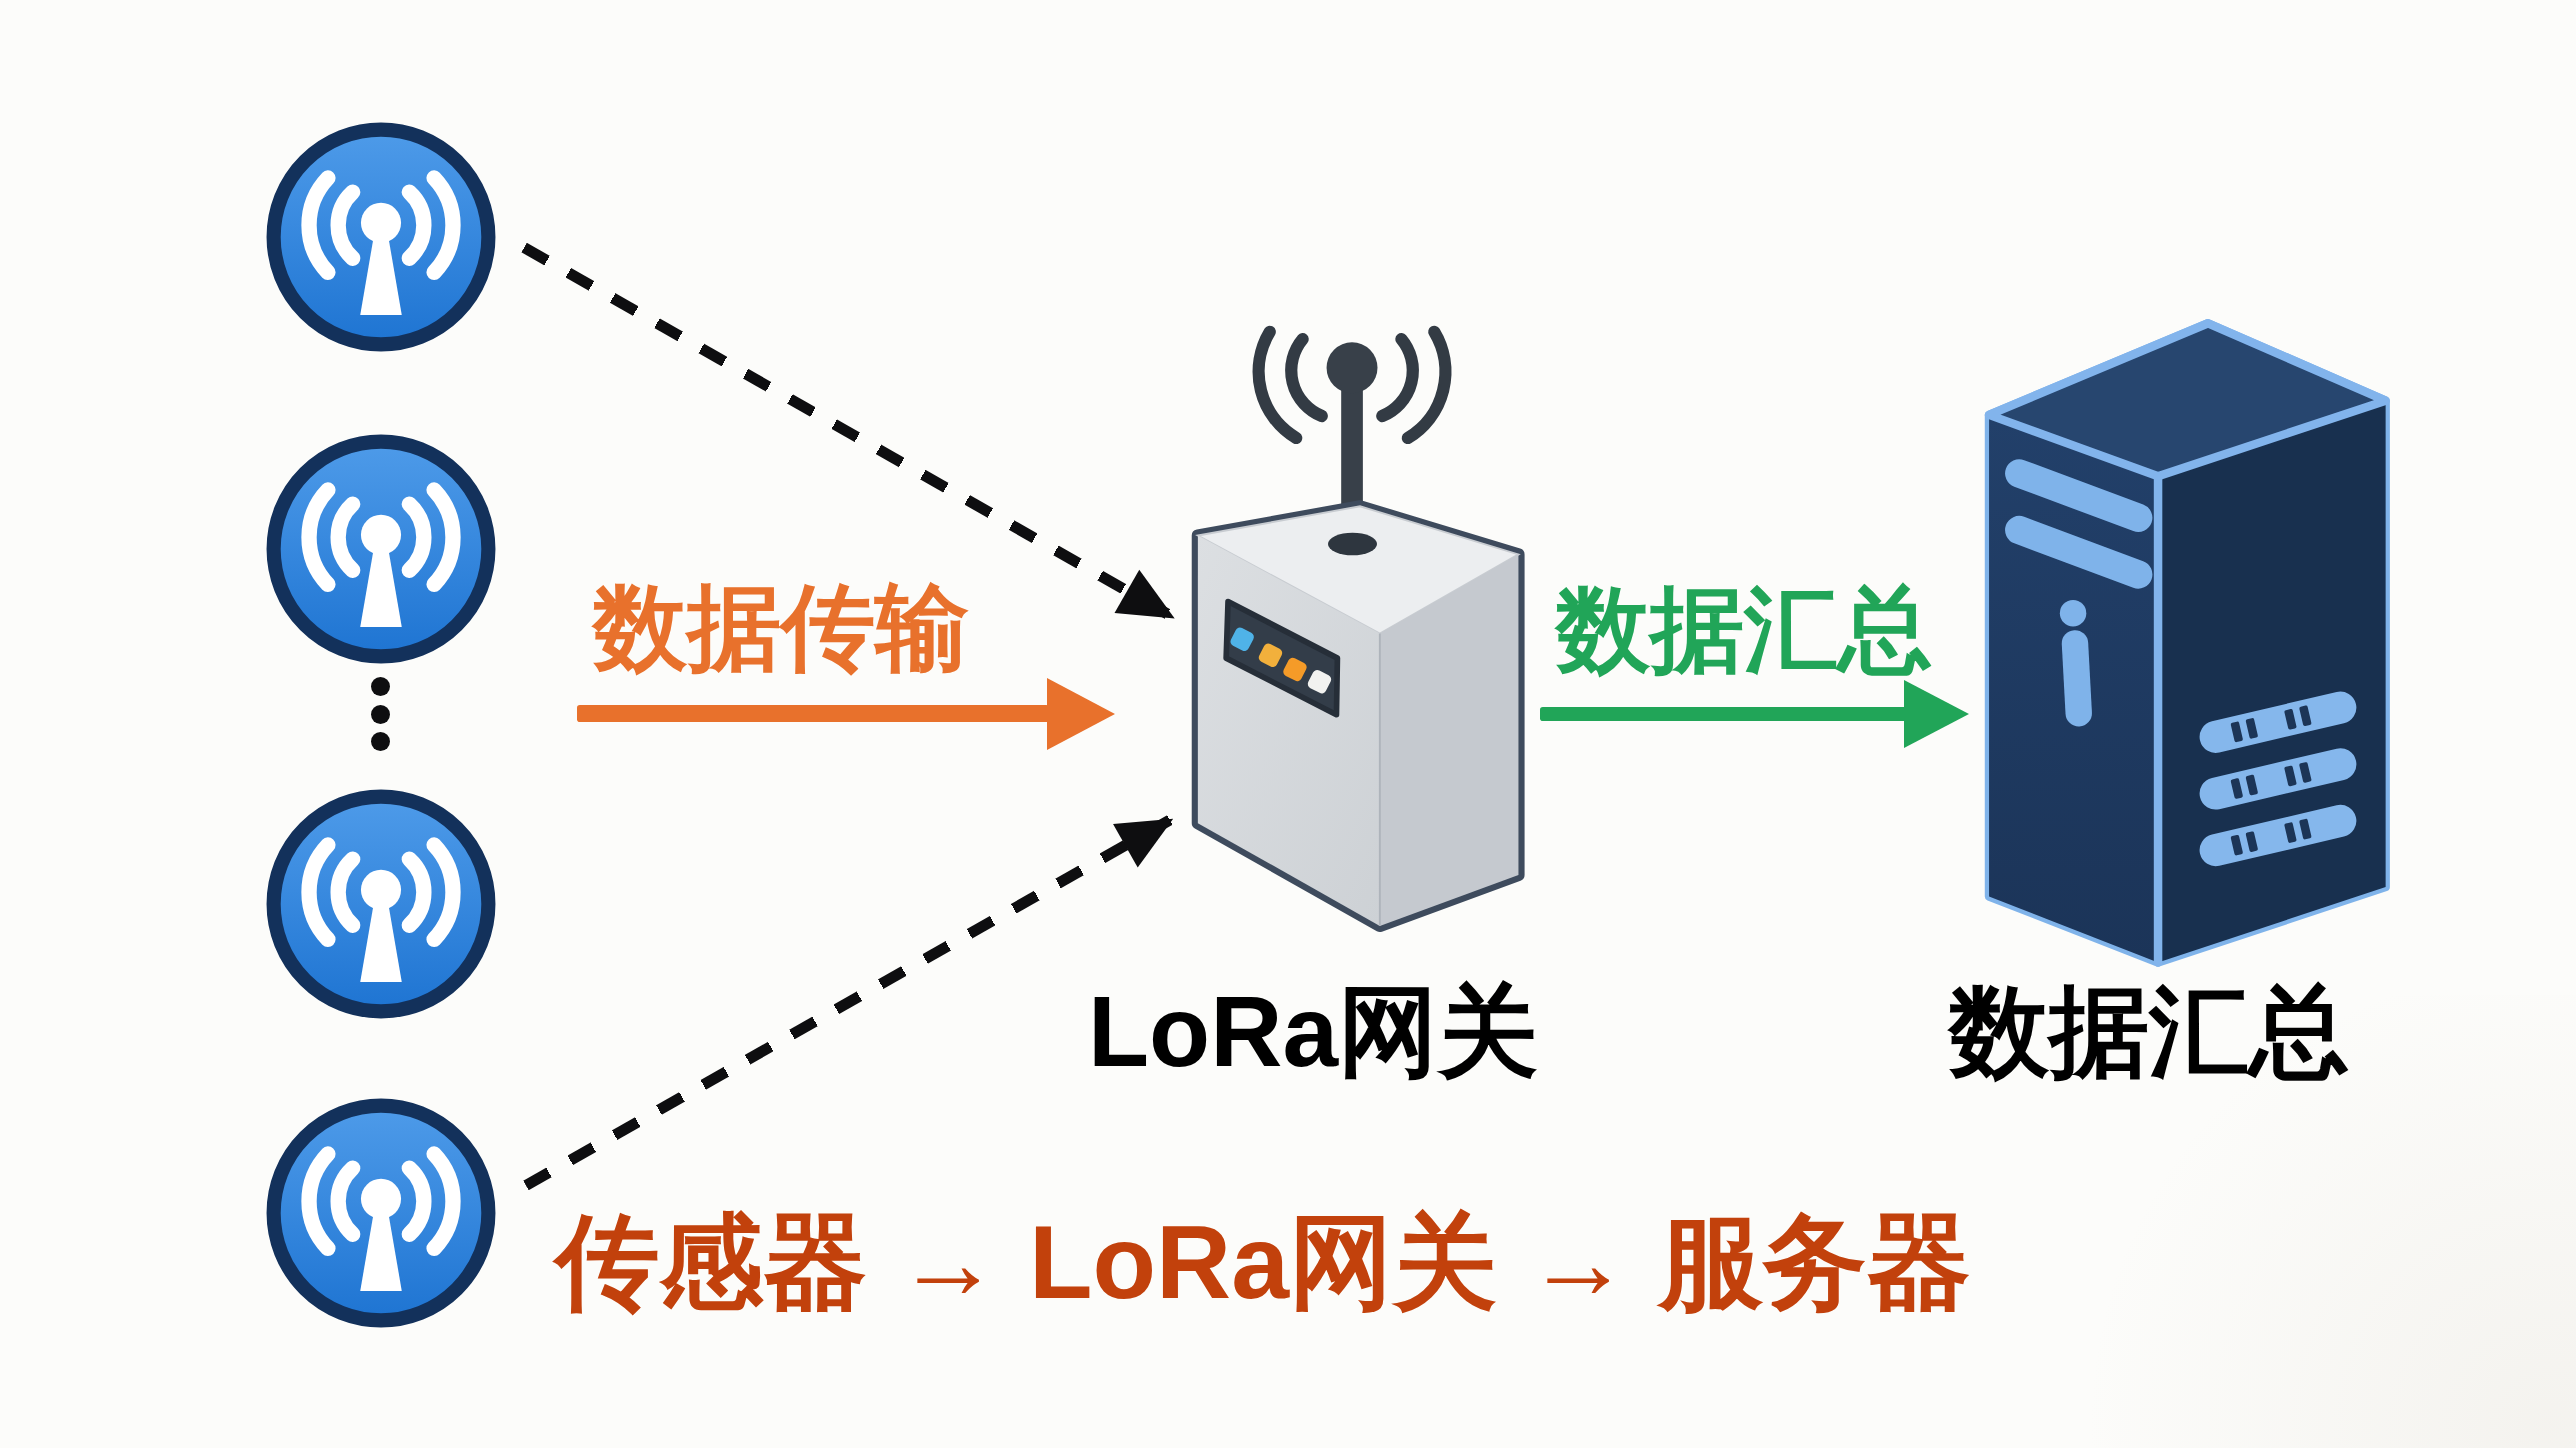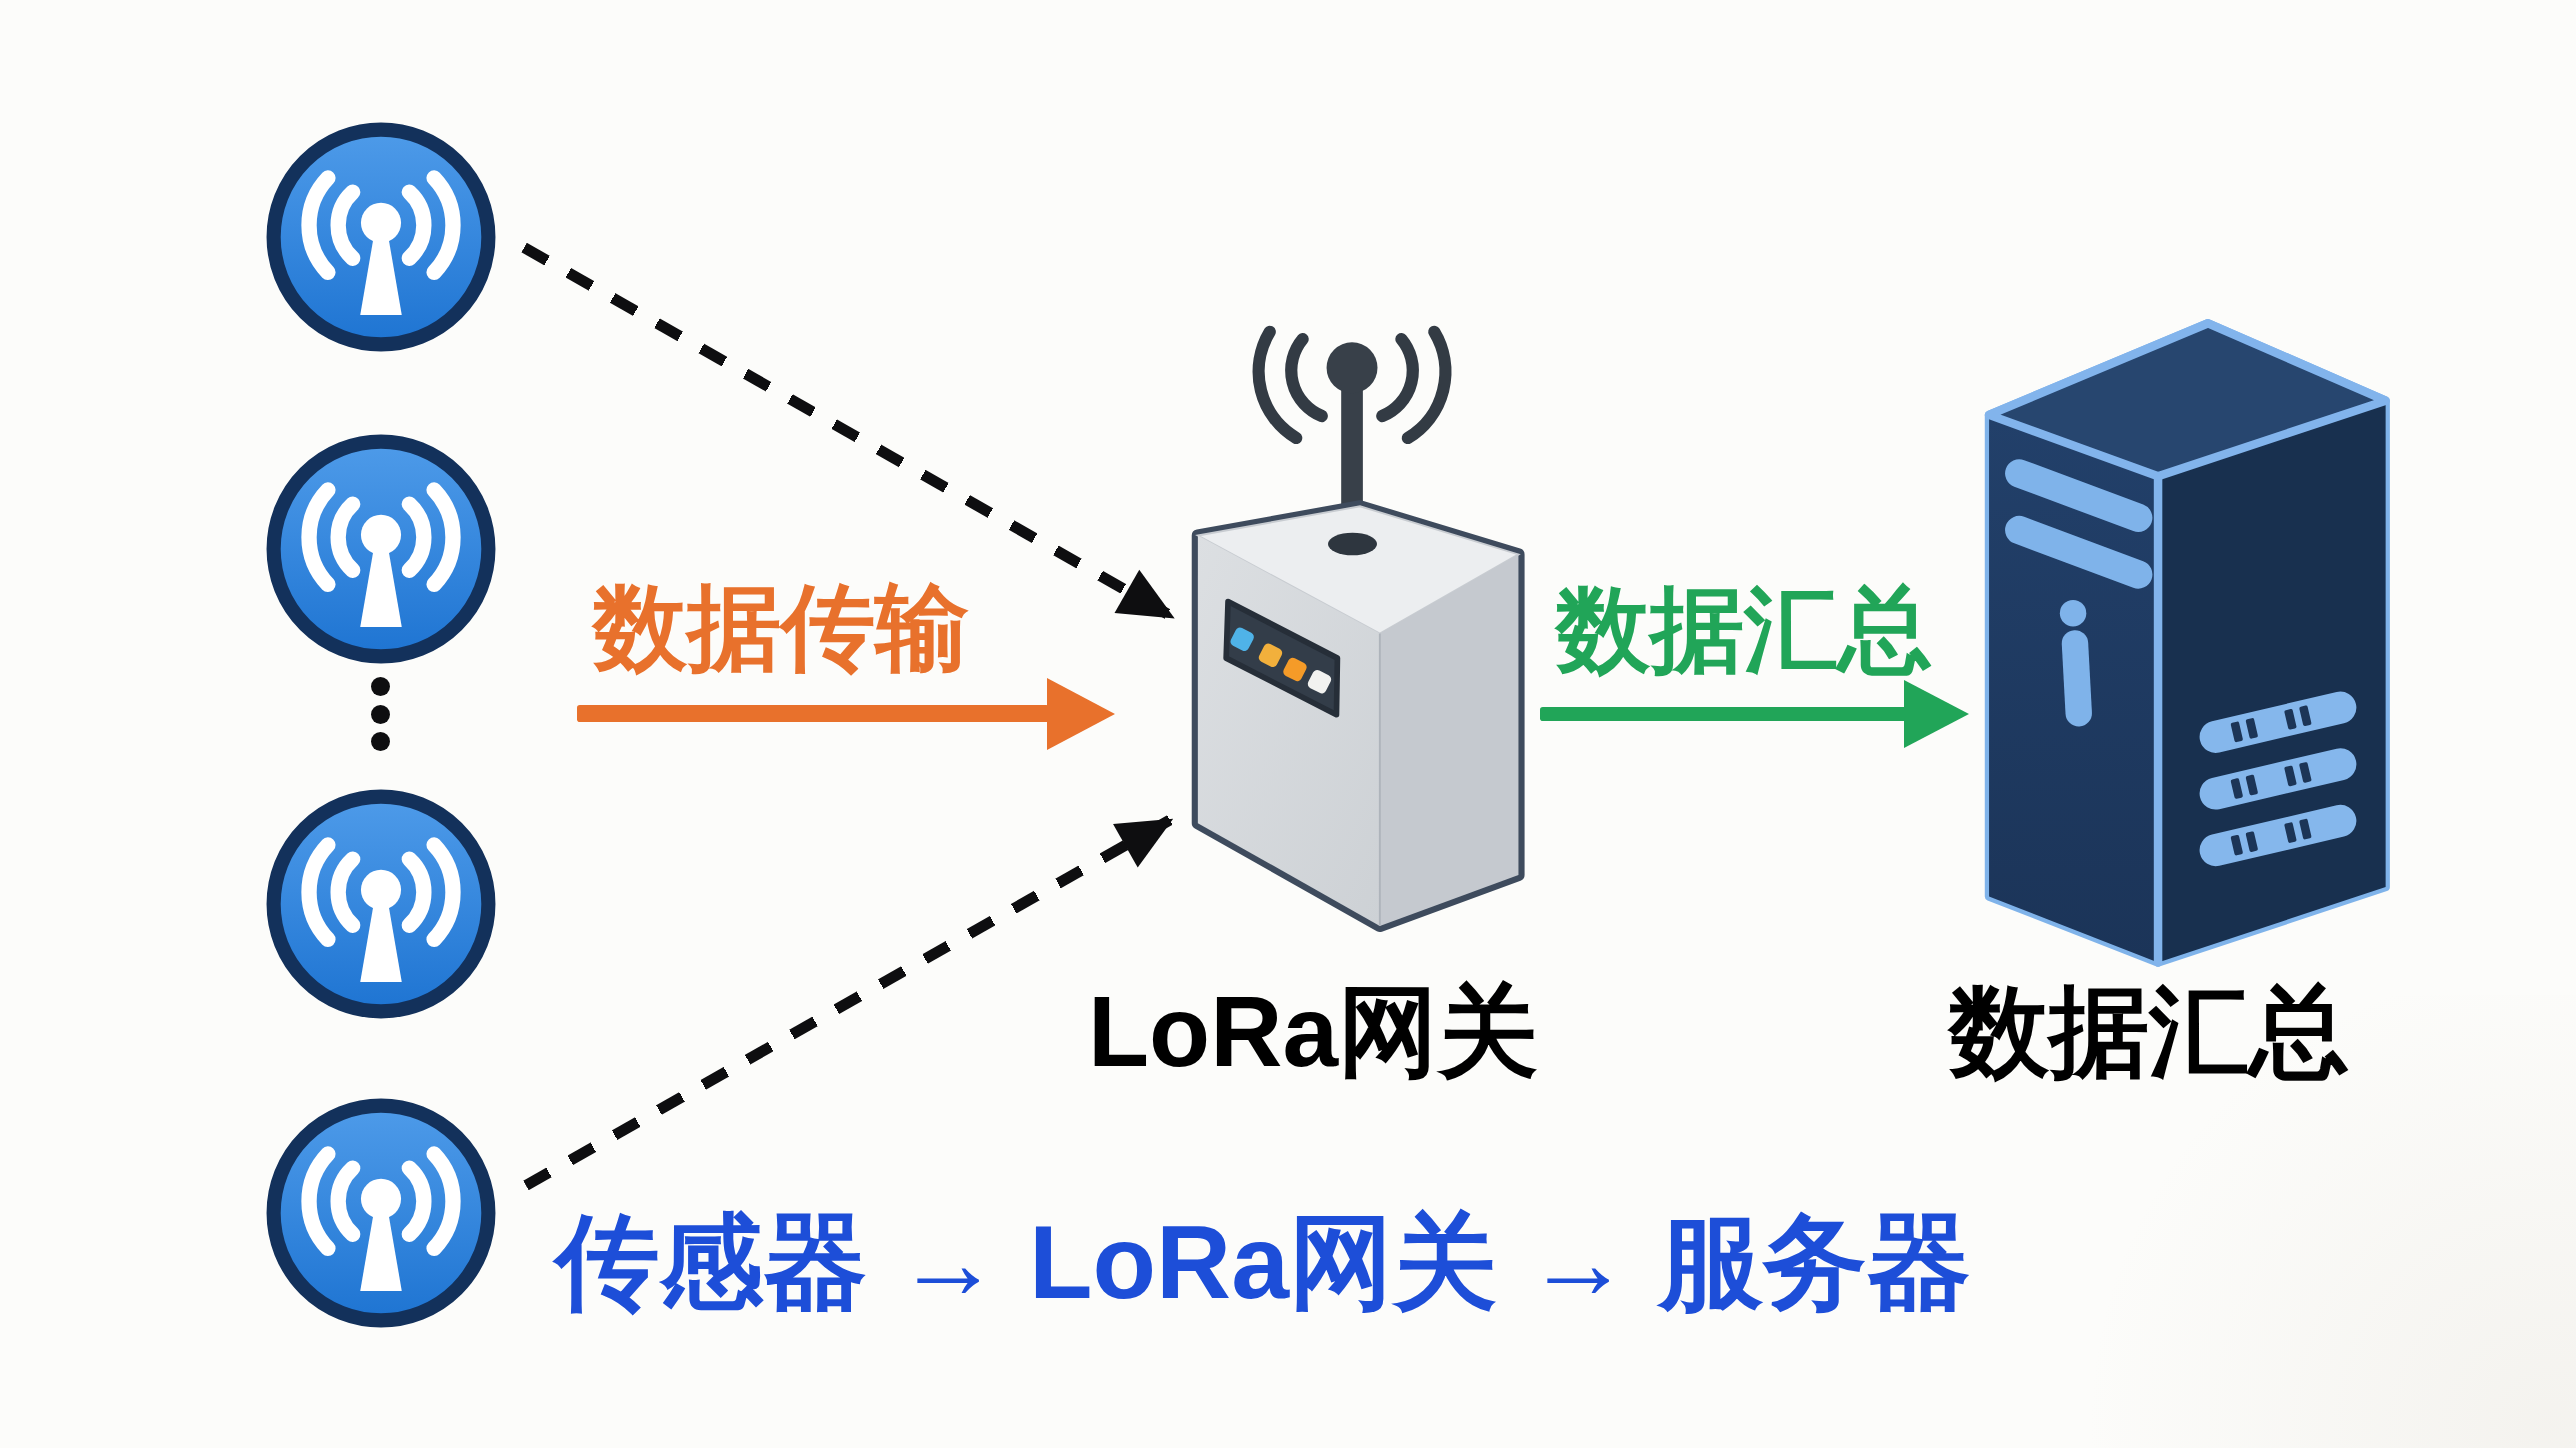--- a/index.html
+++ b/index.html
@@ -42,21 +42,21 @@
       border-top:34px solid transparent;border-bottom:34px solid transparent;}
 
   
   .lbl{position:absolute;transform:translateX(-50%);white-space:nowrap;line-height:1.05;}
   .lbl-flow{font-size:94px;font-weight:700;}
   .label-orange{left:781px;top:579px;}
   .label-green{left:1744px;top:581px;}
   .lbl-node{font-size:100px;font-weight:600;color:#000000;}
   .label-gateway{left:1313px;top:979px;}
   .label-server{left:2149px;top:979px;}
-  .caption{left:1263px;top:1208px;font-size:104px;font-weight:600;color:#1d4ed8;}
+  .caption{left:1263px;top:1208px;font-size:104px;font-weight:600;color:#c2410c;}
 
   .device{position:absolute;}
   .device svg{display:block;}
   .gateway{left:1179px;top:311px;width:347px;height:632px;}
   .server{left:1972px;top:311px;width:425px;height:661px;}
 </style>
 </head>
 <body>
 
 <div class="stage">

